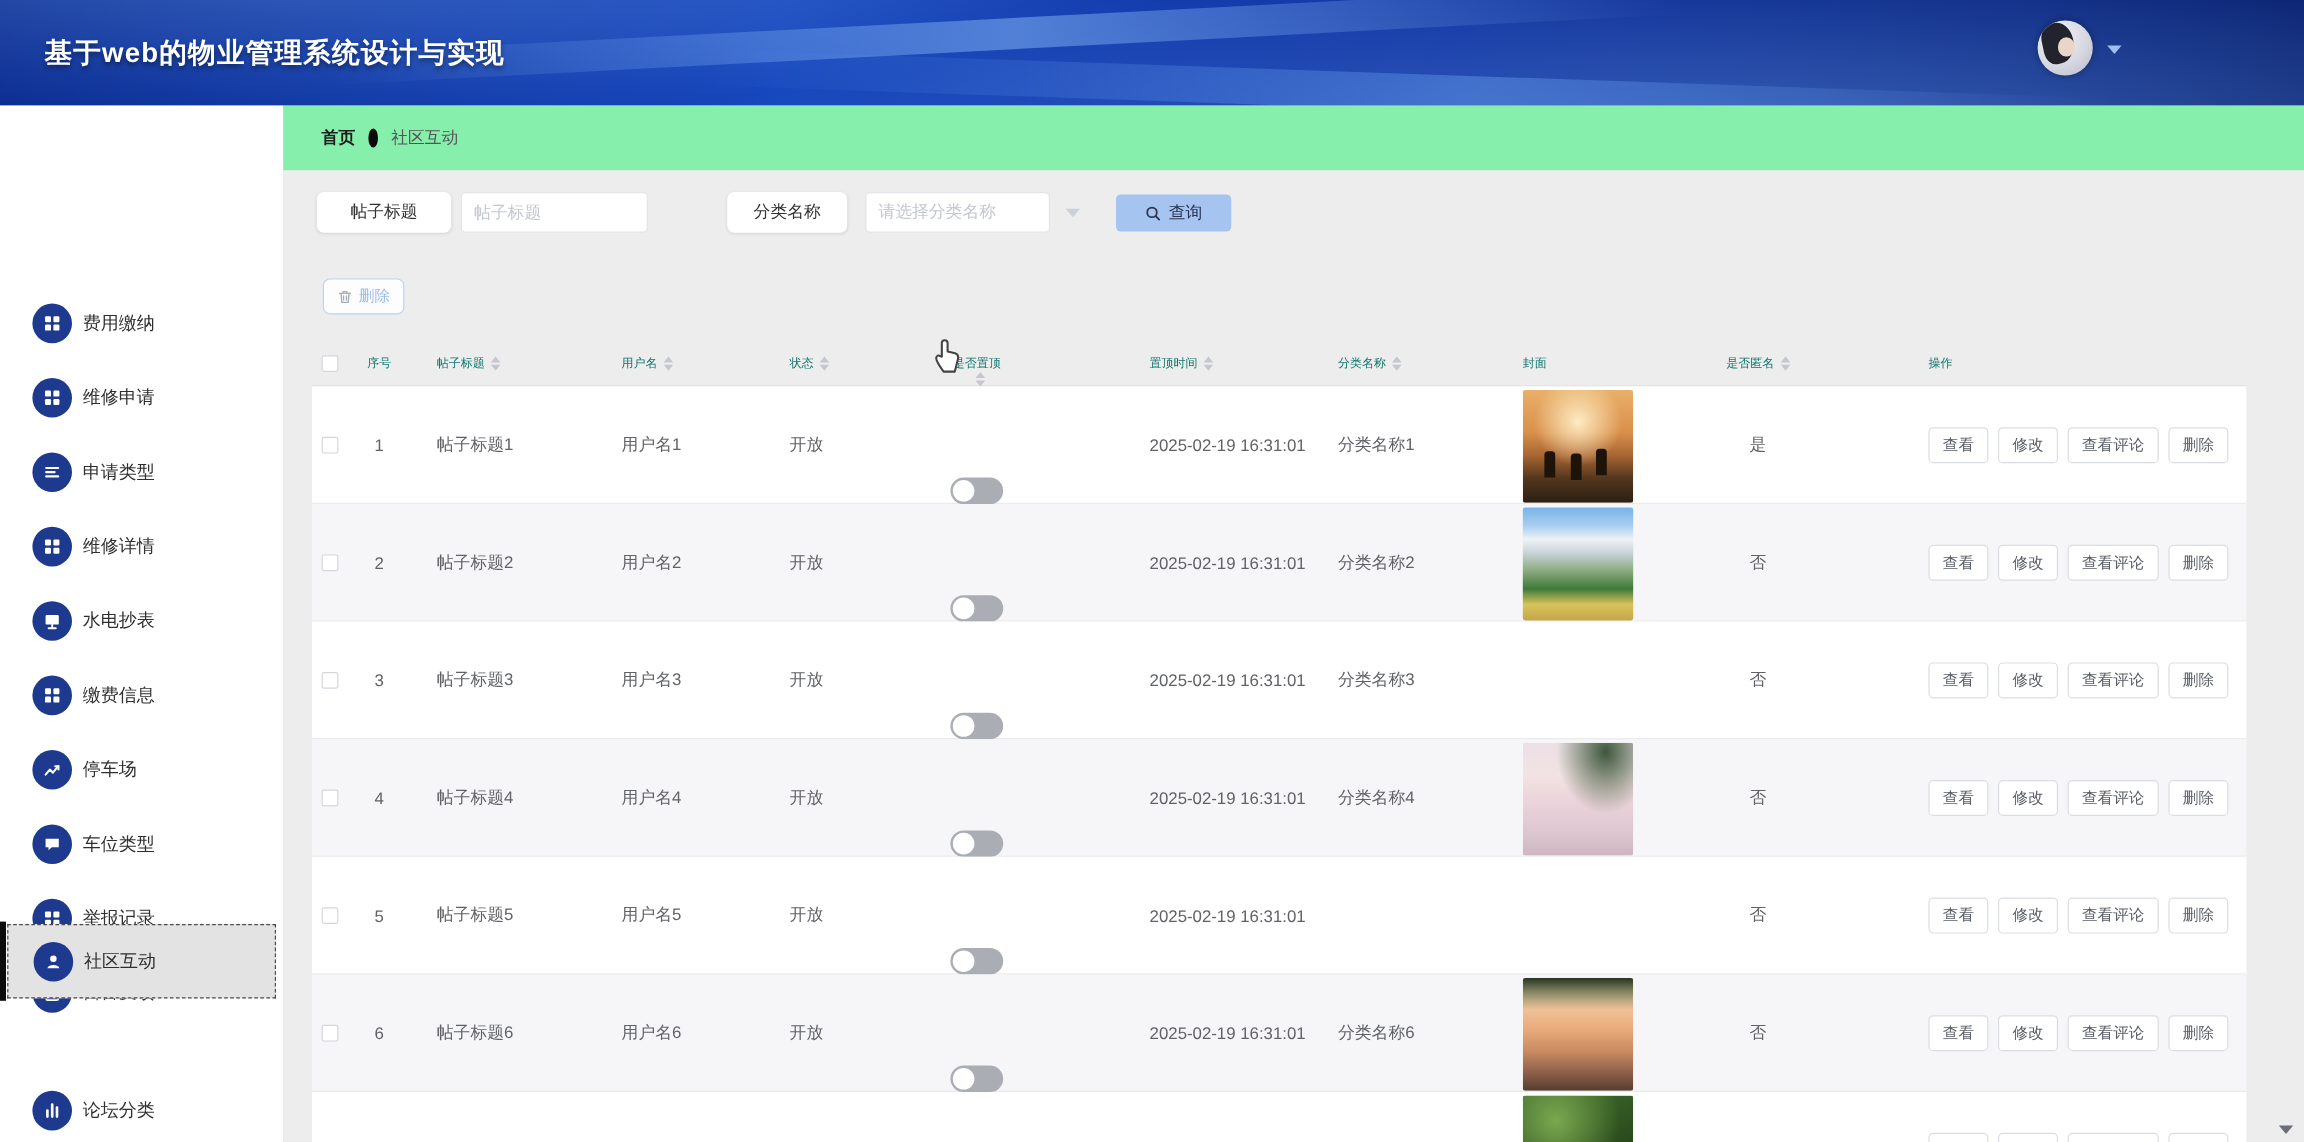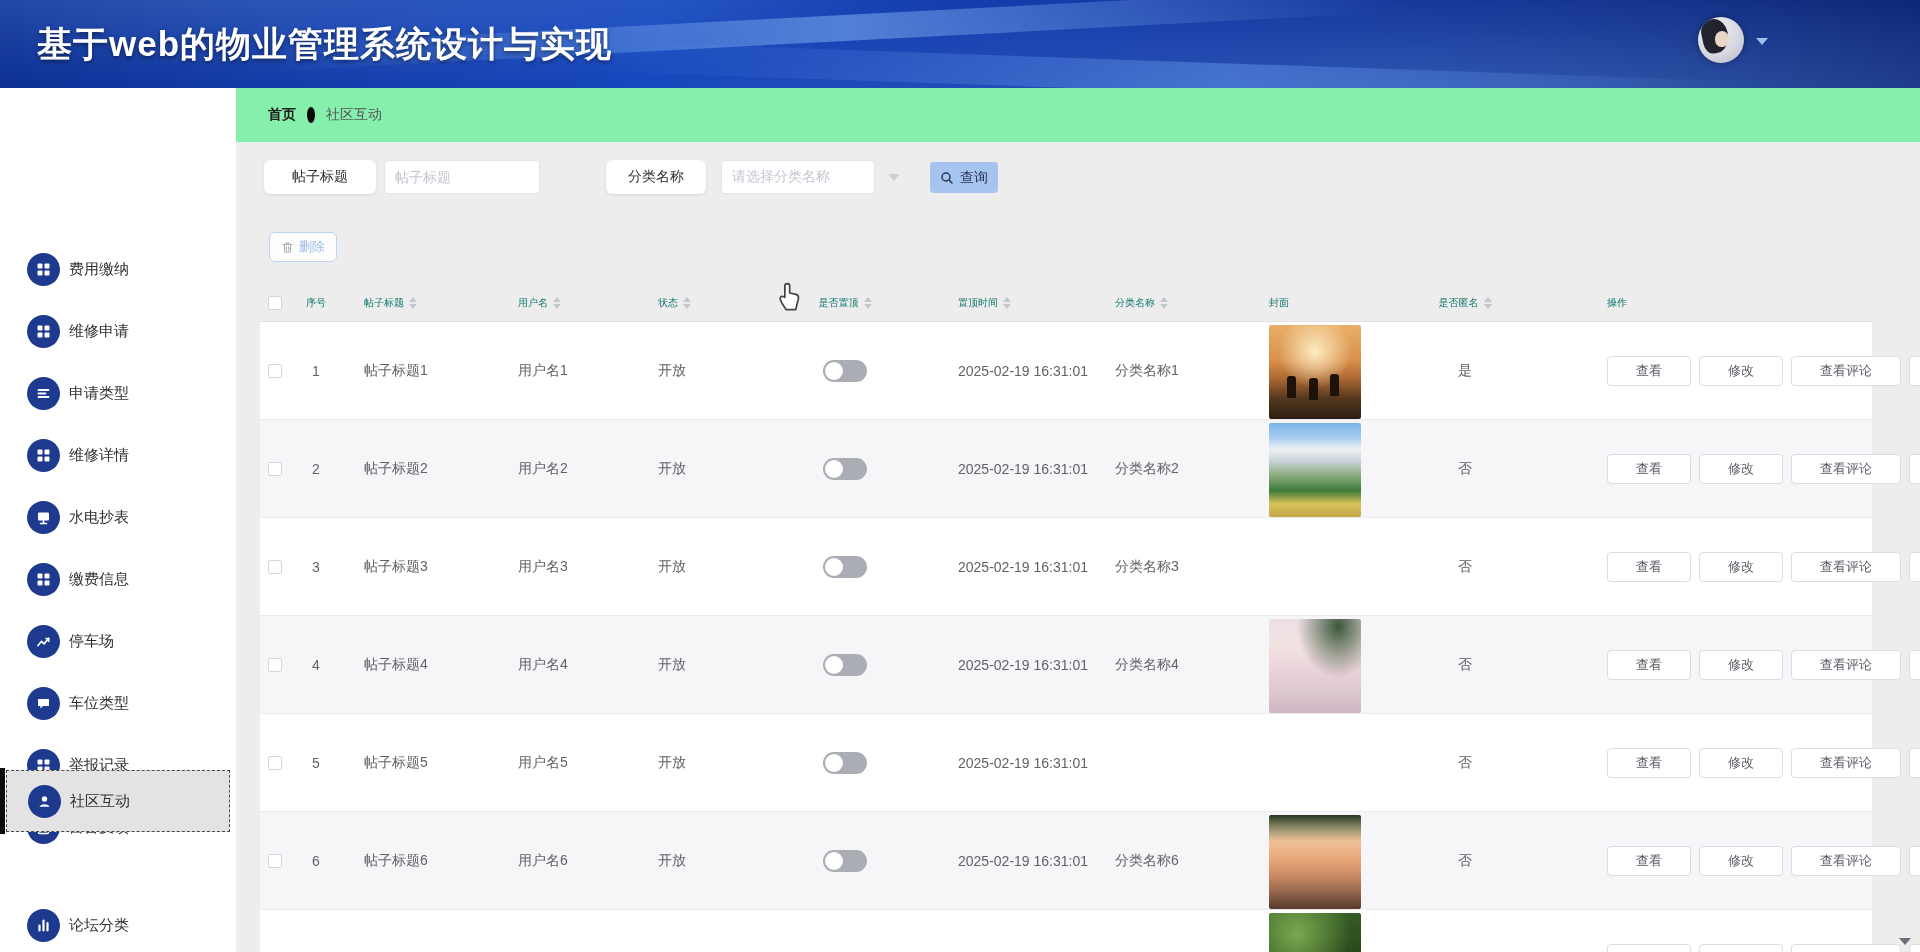--- a/index.html
+++ b/index.html
@@ -13,21 +13,21 @@
       radial-gradient(ellipse 1200px 220px at 12% -50%, rgba(150,200,255,.30), transparent 65%),
       linear-gradient(96deg, #0a2c92 0%, #1747bd 34%, #0c2f9e 62%, #071f6e 100%);
     overflow:hidden; }
   .app-header .streak1 { position:absolute; left:-40px; top:6px; width:110%; height:26px;
     background:linear-gradient(100deg, transparent 15%, rgba(150,200,255,.45) 42%, transparent 68%);
     transform:rotate(-3deg); }
   .app-header .streak2 { position:absolute; left:-40px; top:56px; width:110%; height:30px;
     background:linear-gradient(100deg, transparent 30%, rgba(120,180,255,.35) 60%, transparent 85%);
     transform:rotate(2deg); }
   .app-title { position:absolute; left:37px; top:0; height:96px; line-height:88px;
-    color:#fff; font-size:35px; font-weight:bold; letter-spacing:1px;
+    color:#fff; font-size:23px; font-weight:bold; letter-spacing:1px;
     text-shadow:0 2px 4px rgba(0,0,0,.45); }
   .avatar { position:absolute; left:1698px; top:17px; width:46px; height:46px; border-radius:50%;
     background:radial-gradient(circle at 35% 30%, #f2f2f6 0%, #d8d8e2 55%, #b8b8c6 100%);
     overflow:hidden; cursor:pointer; box-shadow:0 0 6px rgba(0,0,0,.35); }
   .avatar::before { content:""; position:absolute; left:4px; top:2px; width:26px; height:34px;
     background:#23232e; border-radius:45% 55% 60% 40%; transform:rotate(-12deg); }
   .avatar::after { content:""; position:absolute; left:17px; top:14px; width:14px; height:16px;
     background:#e9d6c8; border-radius:50% 50% 45% 45%; }
   .avatar-caret { position:absolute; left:1756px; top:38px; width:0; height:0;
     border-left:6px solid transparent; border-right:6px solid transparent;
@@ -63,21 +63,21 @@
   .tinput { position:absolute; left:148px; top:18px; width:156px; height:34px; background:#fff;
     border:1px solid #e2e4e8; border-radius:4px; padding:0 10px; font-size:14px; color:#606266;
     font-family:inherit; }
   .tinput::placeholder { color:#c3c7cf; }
   .tselect { position:absolute; left:485px; top:18px; width:154px; height:34px; background:#fff;
     border:1px solid #e2e4e8; border-radius:4px; display:flex; align-items:center;
     padding:0 10px; font-size:14px; color:#c3c7cf; cursor:pointer; }
   .sel-caret { position:absolute; left:652px; top:32px; width:0; height:0;
     border-left:6px solid transparent; border-right:6px solid transparent;
     border-top:7px solid #ccd0d8; }
-  .btn-query { position:absolute; left:694px; top:20px; width:68px; height:31px;
+  .btn-query { position:absolute; left:694px; top:20px; width:96px; height:31px;
     background:#a6c4f0; border:none; border-radius:4px; color:#273252; font-size:14px;
     display:flex; align-items:center; justify-content:center; gap:6px; cursor:pointer;
     font-family:inherit; }
   .btn-del { position:absolute; left:33px; top:90px; width:68px; height:30px; background:#fdfdfe;
     border:1px solid #bcd4f2; border-radius:6px; color:#9cbbe8; font-size:13px;
     display:flex; align-items:center; justify-content:center; gap:5px; cursor:pointer;
     font-family:inherit; }
 
   
   .table { position:absolute; left:24px; top:142px; width:1612px; height:900px; }
@@ -89,42 +89,42 @@
     border-bottom:1px solid #ebebed; }
   .trow.stripe { background:#f6f6f8; }
   .td { position:absolute; top:0; height:98px; display:flex; align-items:center;
     font-size:14px; color:#606266; }
 
   .c-check { left:8px;    width:20px; }
   .c-idx   { left:36px;   width:40px;  justify-content:center; }
   .c-title { left:104px;  width:150px; }
   .c-user  { left:258px;  width:130px; }
   .c-status{ left:398px;  width:110px; }
-  .c-pin   { left:530px;  width:110px; justify-content:center; }
+  .c-pin   { left:499px;  width:110px; justify-content:flex-end;flex-direction:column; }
   .c-time  { left:698px;  width:170px; }
   .c-cat   { left:855px;  width:140px; }
   .c-cover { left:1009px; width:96px; }
   .c-anon  { left:1160px; width:90px;  justify-content:center; }
   .c-op    { left:1347px; width:265px; gap:8px; }
   .th.c-title,.th.c-user,.th.c-status,.th.c-time,.th.c-cat { justify-content:flex-start; }
 
   .cb { width:14px; height:14px; border:1px solid #d3d6dd; border-radius:2px; background:#fff;
     cursor:pointer; }
   .sort { display:inline-flex; flex-direction:column; margin-left:5px; gap:2px; cursor:pointer; }
   .sort .up { width:0; height:0; border-left:4px solid transparent; border-right:4px solid transparent;
     border-bottom:5px solid #c4c7ce; }
   .sort .dn { width:0; height:0; border-left:4px solid transparent; border-right:4px solid transparent;
     border-top:5px solid #c4c7ce; }
 
   .switch { width:44px; height:22px; border-radius:11px; background:#aaaeb4; position:relative;
     cursor:pointer; flex:none; }
   .switch::after { content:""; position:absolute; left:2px; top:2px; width:18px; height:18px;
     border-radius:50%; background:#fff; }
 
-  .abtn { height:30px; padding:0 28px; background:#fff; border:1px solid #dadde3; border-radius:4px;
+  .abtn { height:30px; padding:0 11px; background:#fff; border:1px solid #dadde3; border-radius:4px;
     font-size:13px; color:#5a5e66; display:inline-flex; align-items:center; cursor:pointer;
     white-space:nowrap; font-family:inherit; }
 
   .cover { width:92px; height:94px; margin-top:2px; border-radius:2px; position:relative;
     overflow:hidden; }
   .cover-hikers-sunset { background:
     radial-gradient(circle at 50% 28%, rgba(255,240,200,.95), rgba(255,235,190,0) 45%),
     linear-gradient(180deg,#e9b06a 0%,#d98f4a 38%,#a86632 58%,#54371d 78%,#2b1e12 100%); }
   .cover-hikers-sunset::after { content:""; position:absolute; bottom:22%; left:20%;
     width:9px; height:22px; background:#1d1309; border-radius:3px 3px 0 0;

